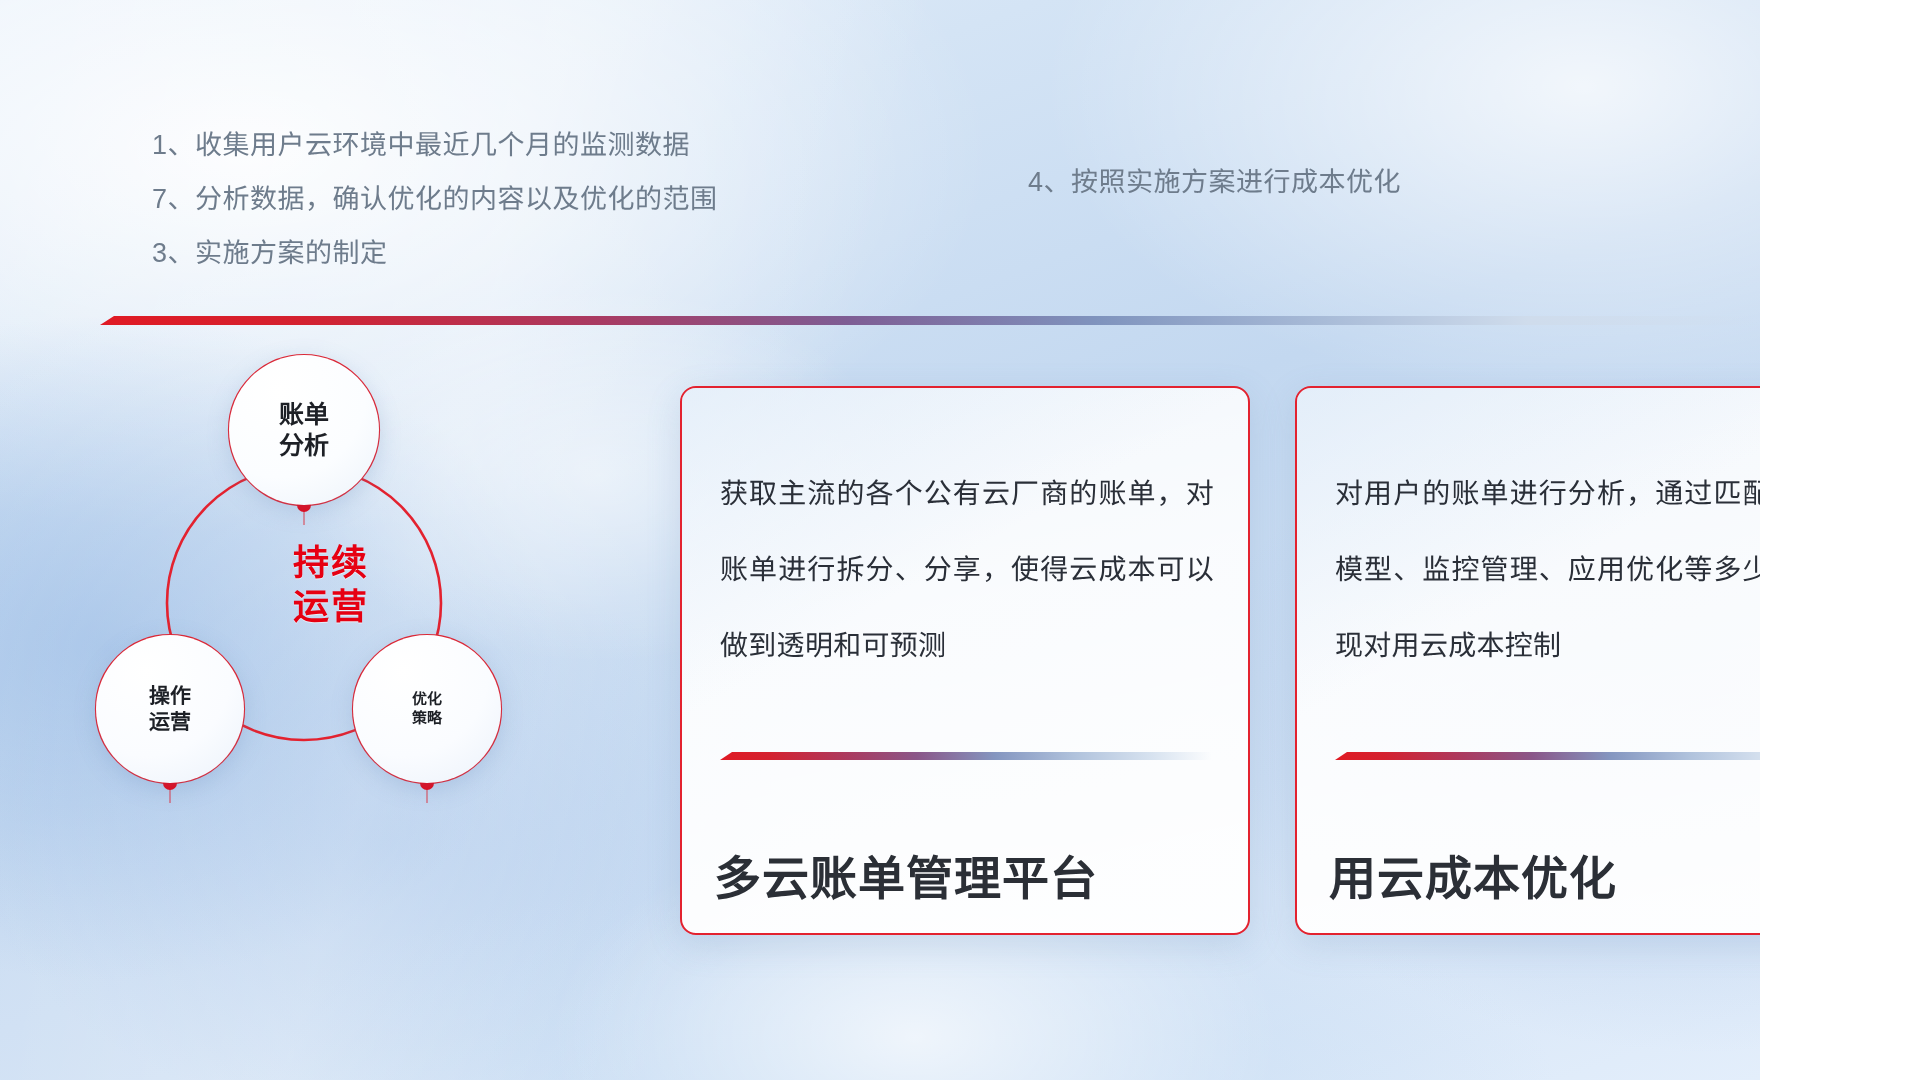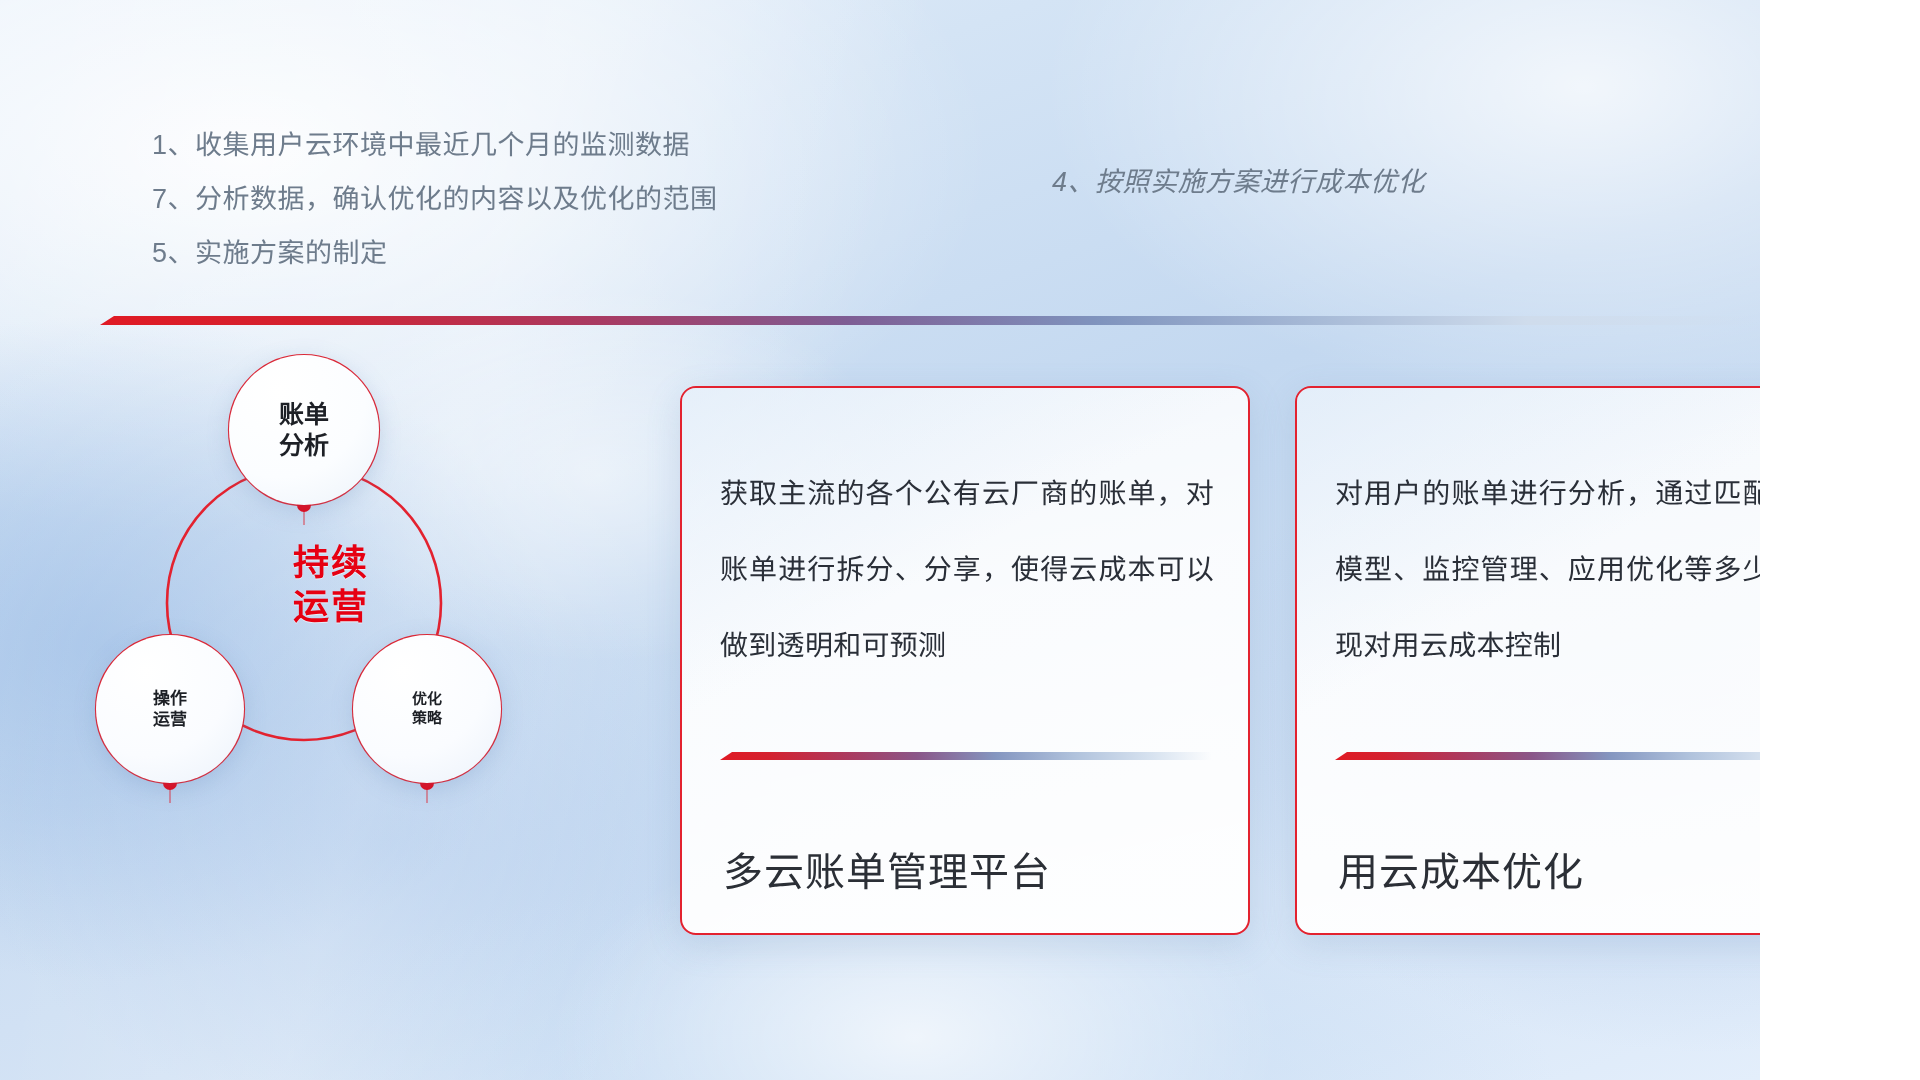--- a/index.html
+++ b/index.html
@@ -51,21 +51,21 @@
   
   .bullets {
     position: absolute;
     color: #6e7c8c;
     font-size: 27px;
     line-height: 54px;
     letter-spacing: 0.5px;
     white-space: nowrap;
   }
   .bullets.left  { left: 152px; top: 118px; }
-  .bullets.right { left: 1052px; top: 155px; font-style: italic; }
+  .bullets.right { left: 1028px; top: 155px; }
   .bullet-line { display: block; }
 
   
   .divider {
     position: absolute;
     left: 100px;
     top: 316px;
     width: 1660px;
     height: 9px;
   }
@@ -101,21 +101,21 @@
     text-align: right;
     box-shadow: 0 6px 22px rgba(104,140,186,0.26);
   }
   .node-top {
     left: 134px; top: 0px; width: 150px; height: 150px;
     font-size: 25px;
     background: radial-gradient(120% 120% at 34% 24%, #ffffff 0%, #fbfdff 48%, #eef4fb 78%, #e4edf8 100%);
   }
   .node-bl {
     left: 1px; top: 280px; width: 148px; height: 148px;
-    font-size: 17px;
+    font-size: 21px;
     background: radial-gradient(120% 120% at 34% 24%, #ffffff 0%, #fafcff 48%, #edf3fb 78%, #e2ecf8 100%);
   }
   .node-br {
     left: 258px; top: 280px; width: 148px; height: 148px;
     font-size: 15px;
     background: radial-gradient(120% 120% at 34% 24%, #ffffff 0%, #fafcff 48%, #edf3fb 78%, #e2ecf8 100%);
   }
   .node-line { display: block; }
 
   .center-label {
@@ -178,44 +178,44 @@
     height: 8px;
     z-index: 2;
     background: linear-gradient(90deg,
       #e01a24 0%, #d4212f 10%, #ab3a5f 26%, #8a5688 40%,
       #8496c0 56%, #b0c2dc 72%, #d8e3f0 88%, rgba(226,236,248,0) 100%);
     clip-path: polygon(0 100%, 12px 0, 100% 0, 100% 100%);
   }
 
   .card-title {
     position: absolute;
-    left: 41px;
+    left: 32px;
     top: 452px;
-    font-size: 40px;
-    font-weight: normal;
+    font-size: 47px;
+    font-weight: bold;
     color: #2b2f36;
     letter-spacing: 1px;
     z-index: 2;
   }
 </style>
 </head>
 <body>
 
 <div id="stage">
 
   <div class="bg-layer bg-base"></div>
   <div class="bg-layer bg-blob-a"></div>
   <div class="bg-layer bg-blob-b"></div>
   <div class="bg-layer bg-blob-c"></div>
   <div class="bg-layer bg-sheen"></div>
 
   <div class="bullets left">
     <span class="bullet-line">1、收集用户云环境中最近几个月的监测数据</span>
     <span class="bullet-line">7、分析数据，确认优化的内容以及优化的范围</span>
-    <span class="bullet-line">5、实施方案的制定</span>
+    <span class="bullet-line">3、实施方案的制定</span>
   </div>
 
   <div class="bullets right">
     <span class="bullet-line">4、按照实施方案进行成本优化</span>
   </div>
 
   <div class="divider">
     <div class="bar"></div>
   </div>
 

